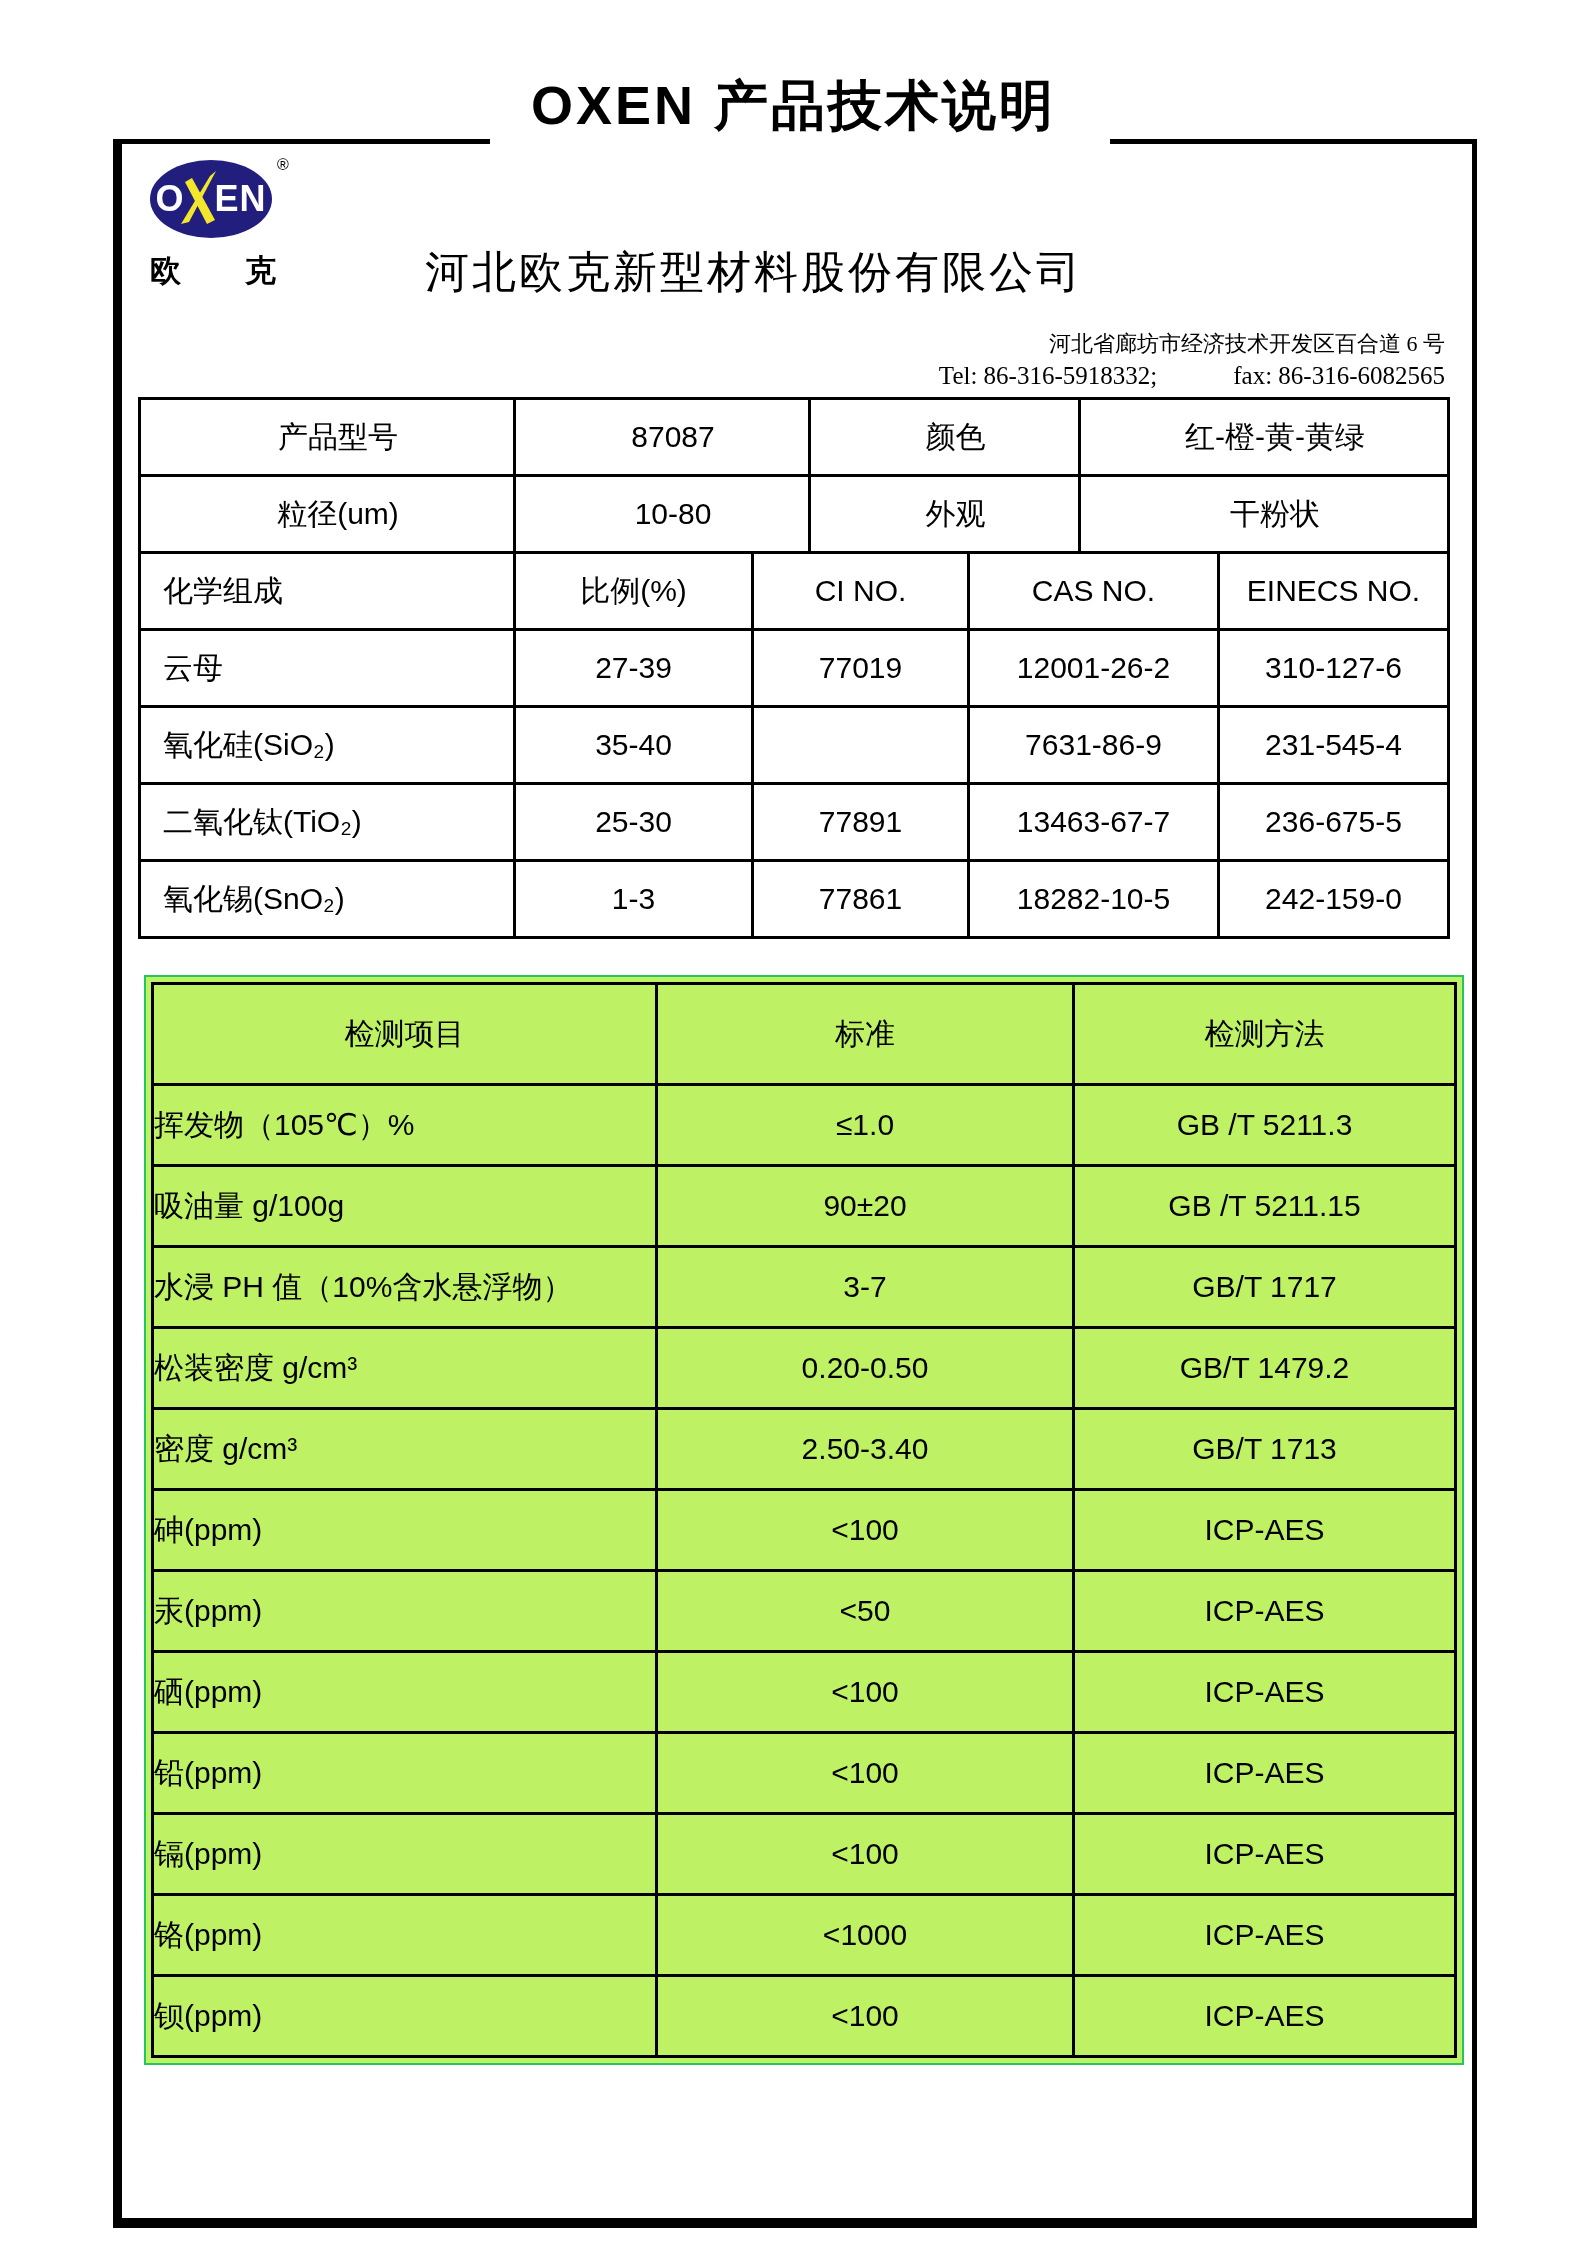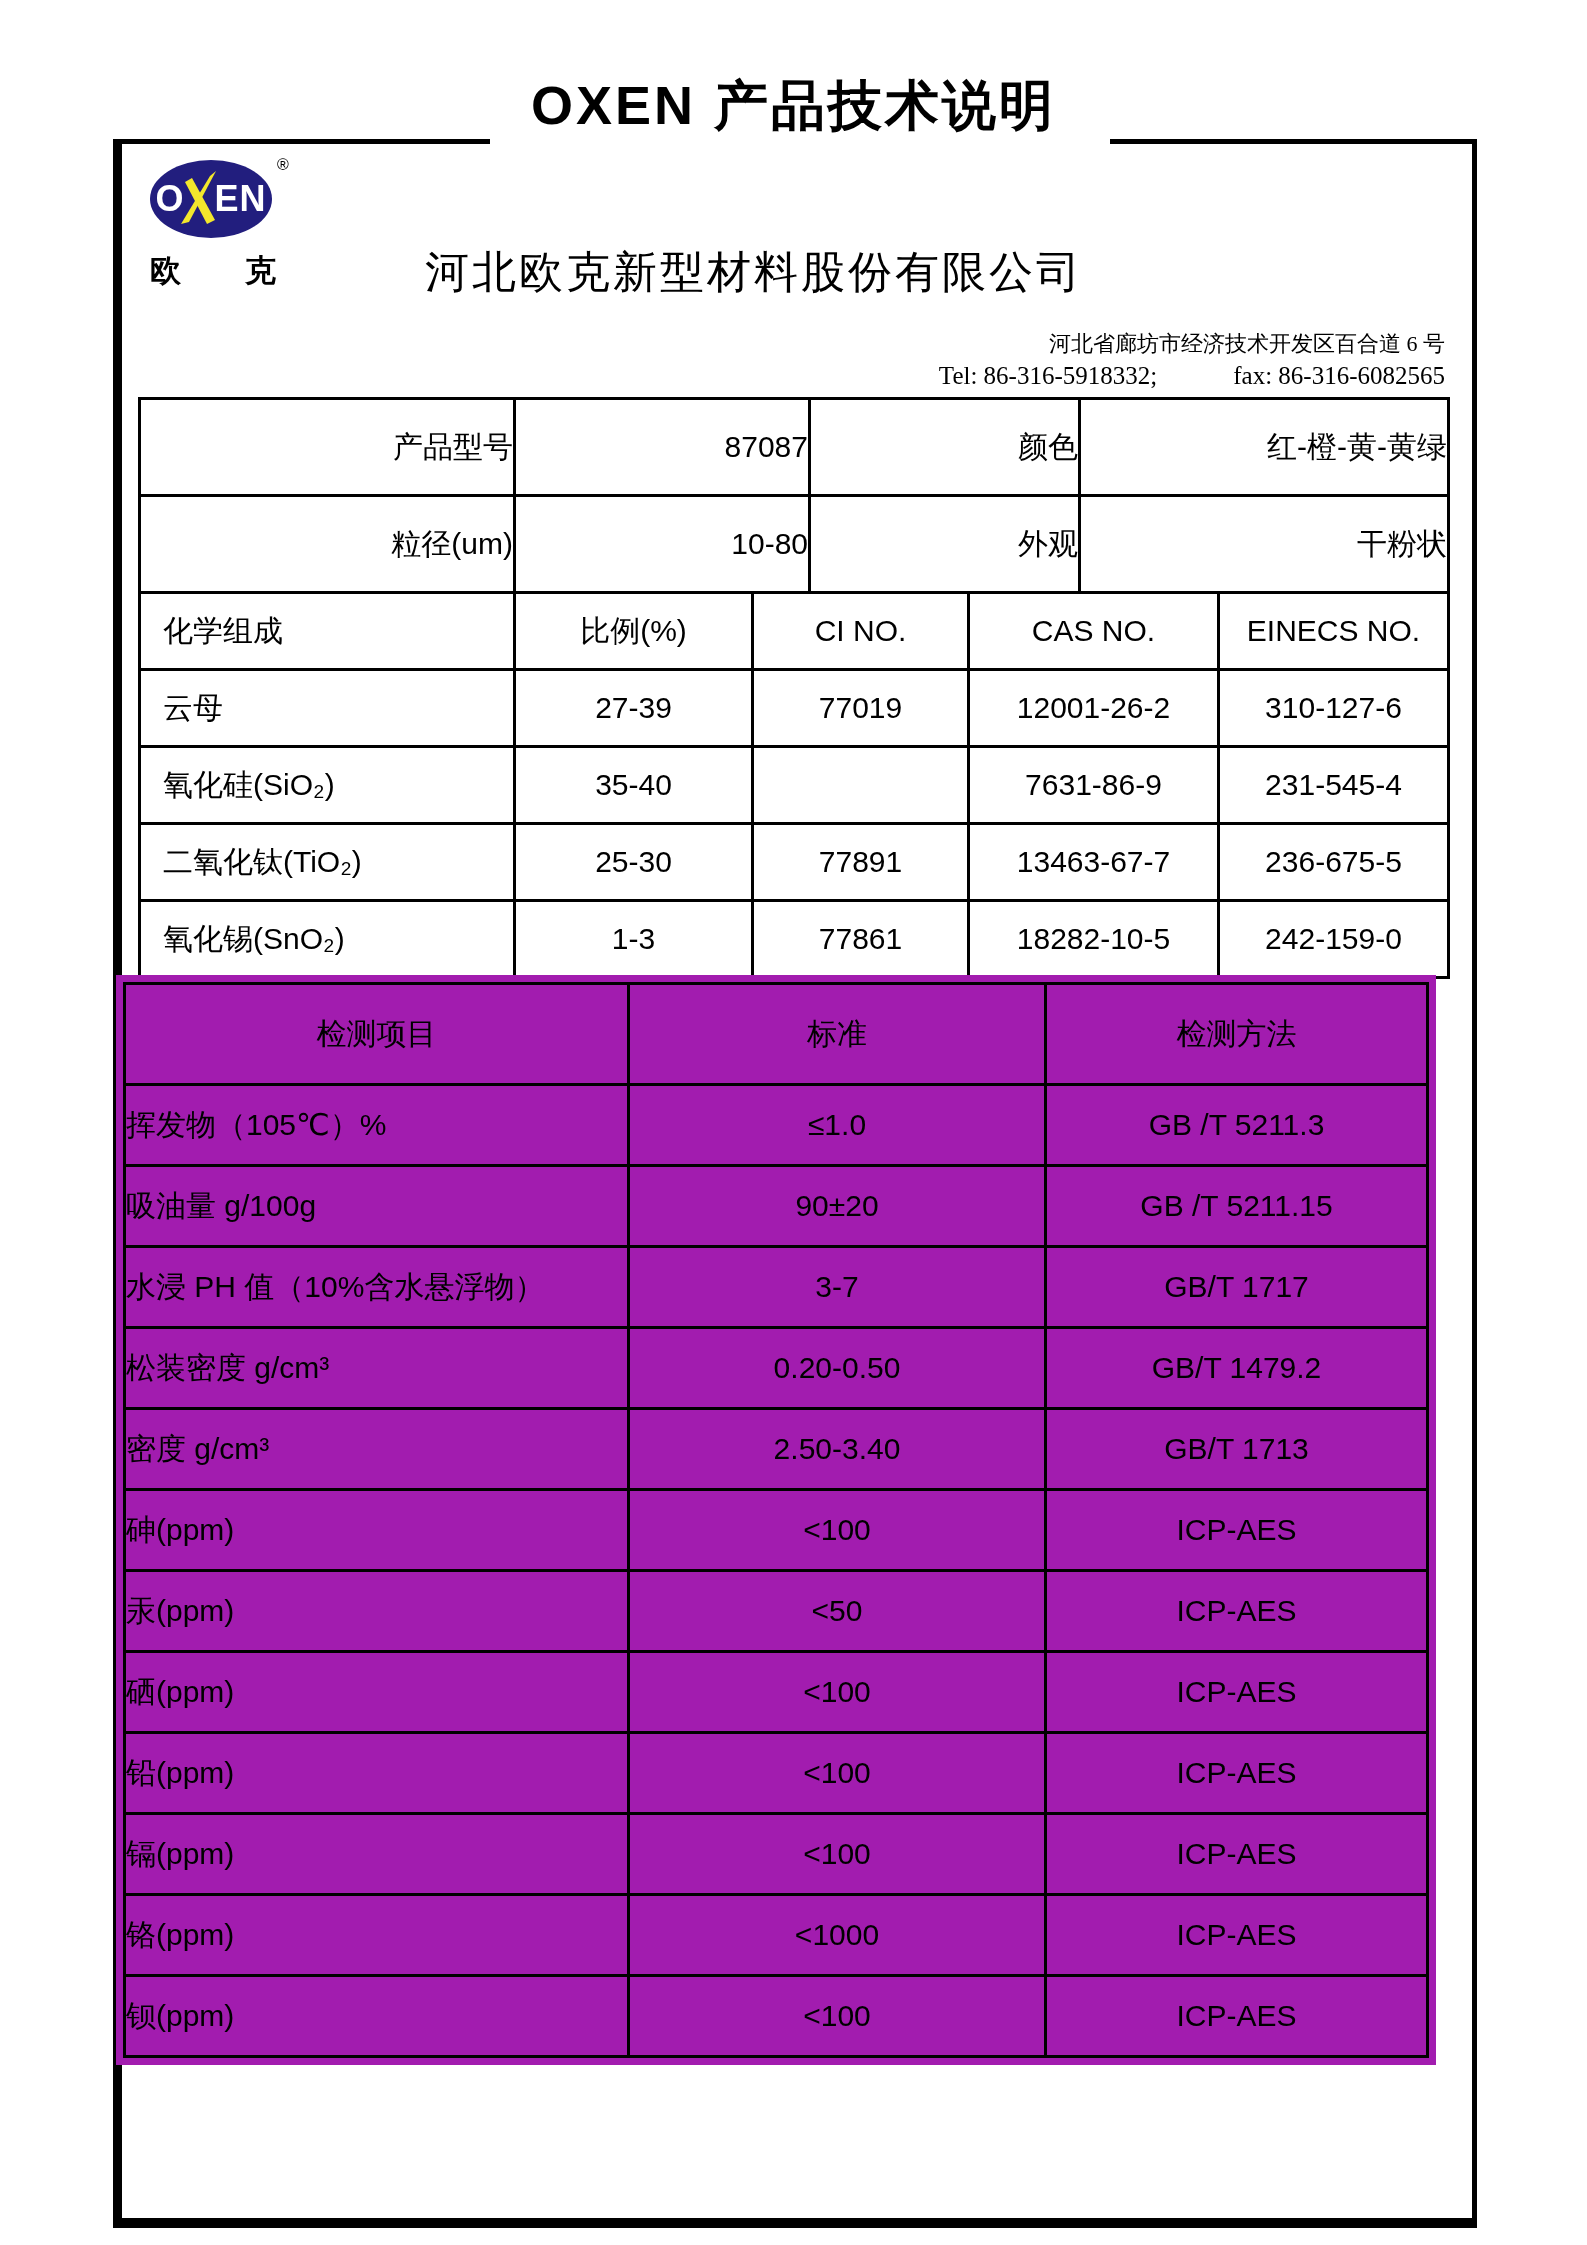--- a/index.html
+++ b/index.html
@@ -50,27 +50,27 @@
   .addr-line2 { font-size:25px; line-height:31px; }
   .fax-part { margin-left:76px; }
   
   .tbl { border-collapse:collapse; table-layout:fixed; }
   .tbl td, .tbl th {
     border:3px solid #000; font-size:30px; font-weight:normal;
     vertical-align:middle; white-space:nowrap; overflow:hidden;
   }
   .tables-top { position:absolute; left:138px; top:397px; }
   .tbl-product { width:1309px; }
-  .tbl-product td { height:97px; text-align:right; padding-left:22px; }
+  .tbl-product td { height:77px; text-align:center; padding-left:22px; }
   .tbl-comp { width:1309px; margin-top:-3px; }
   .tbl-comp th, .tbl-comp td { height:77px; text-align:center; }
   .tbl-comp th:first-child, .tbl-comp td:first-child { text-align:left; padding-left:22px; }
   .dbl-wrap {
-    position:absolute; left:116px; top:975px;
-    border:2px solid #a21caf; padding:5px; background:#a21caf;
+    position:absolute; left:144px; top:975px;
+    border:2px solid #22c55e; padding:5px; background:#bef264;
   }
   .tbl-test { width:1303px; }
   .tbl-test th { height:101px; text-align:center; }
   .tbl-test td { height:81px; text-align:center; }
   .tbl-test td:first-child { text-align:left; }
 </style>
 </head>
 <body>
 
 <div class="page-title">OXEN 产品技术说明</div>

